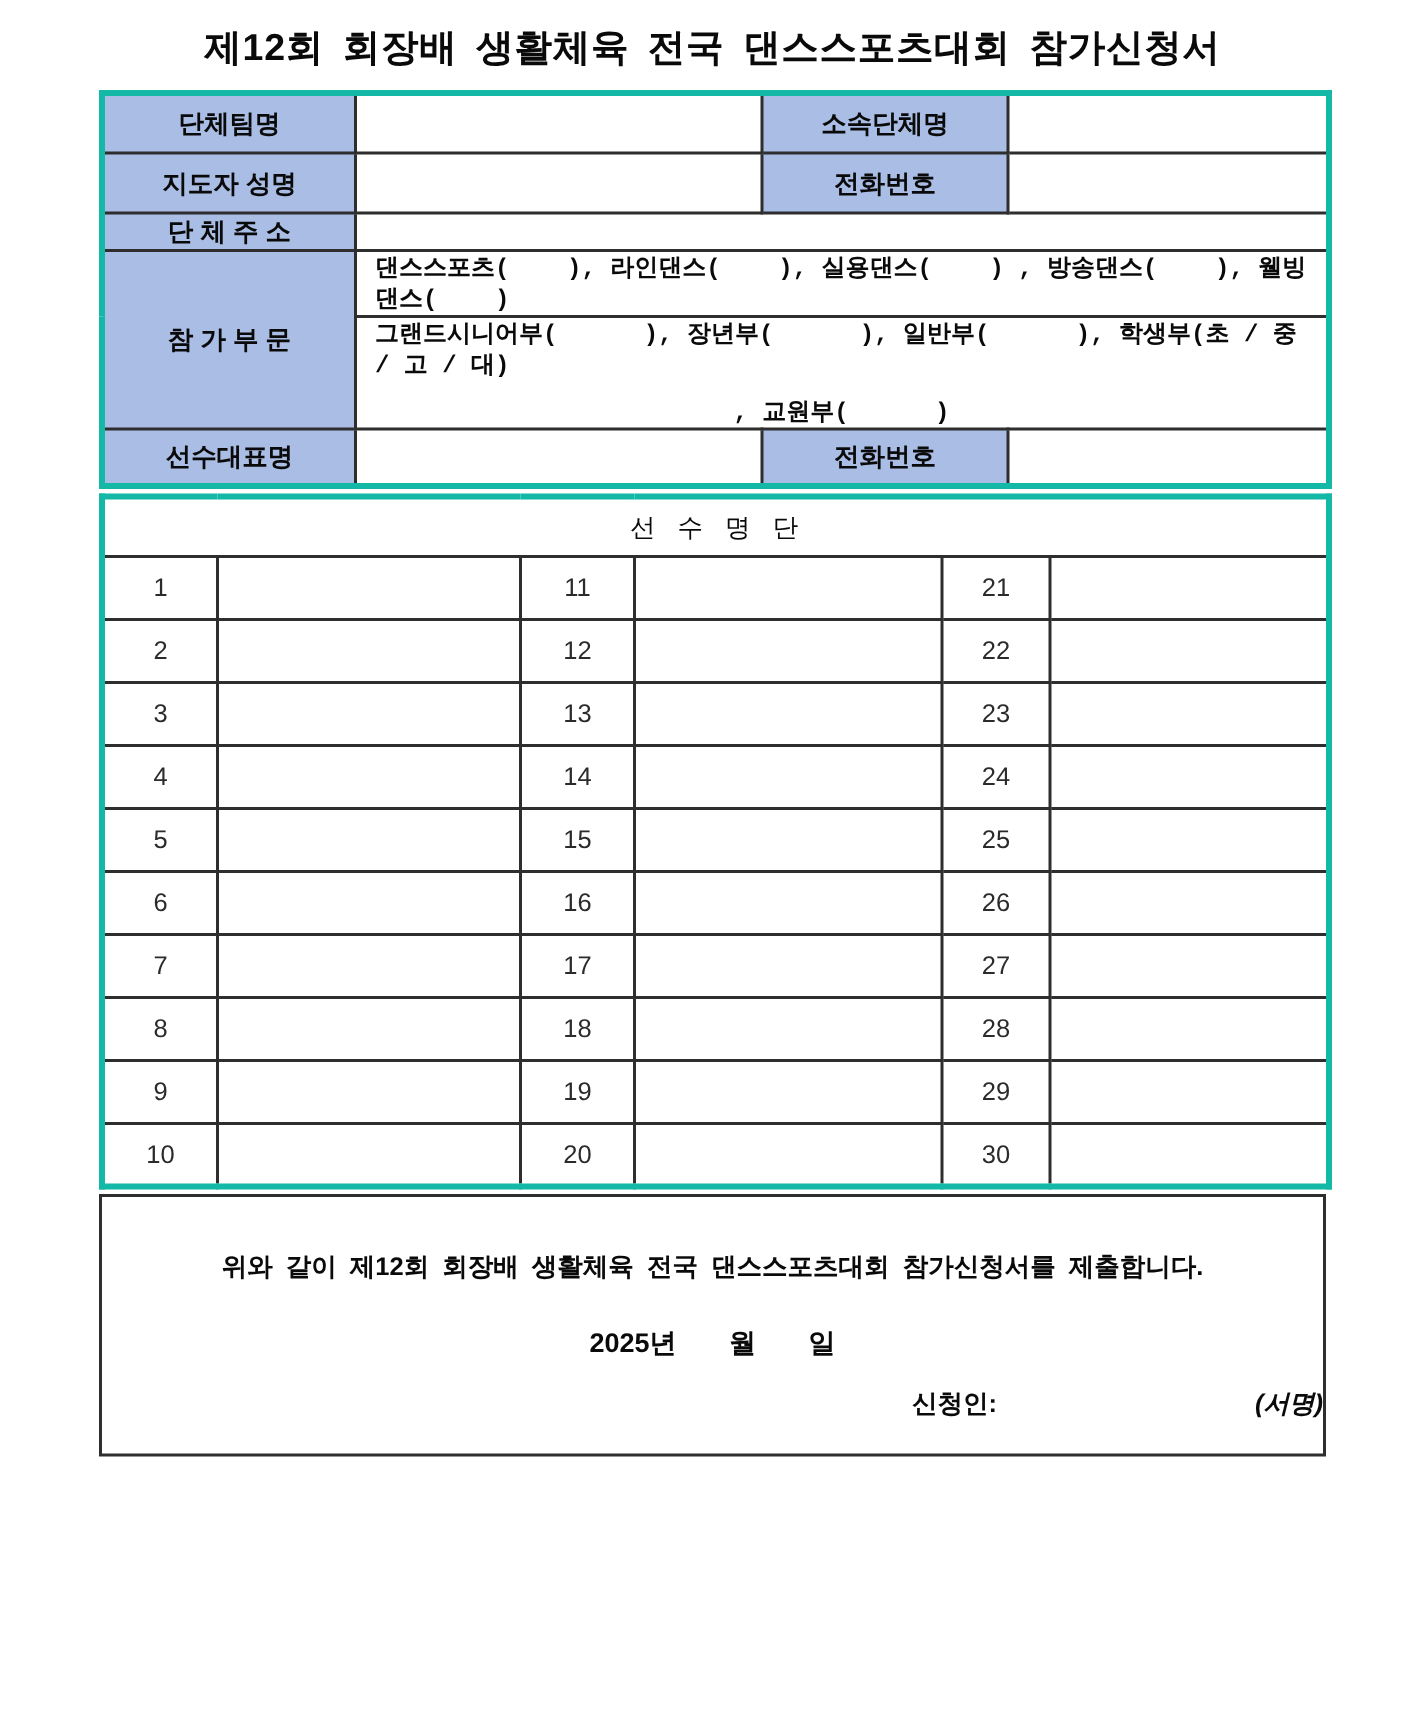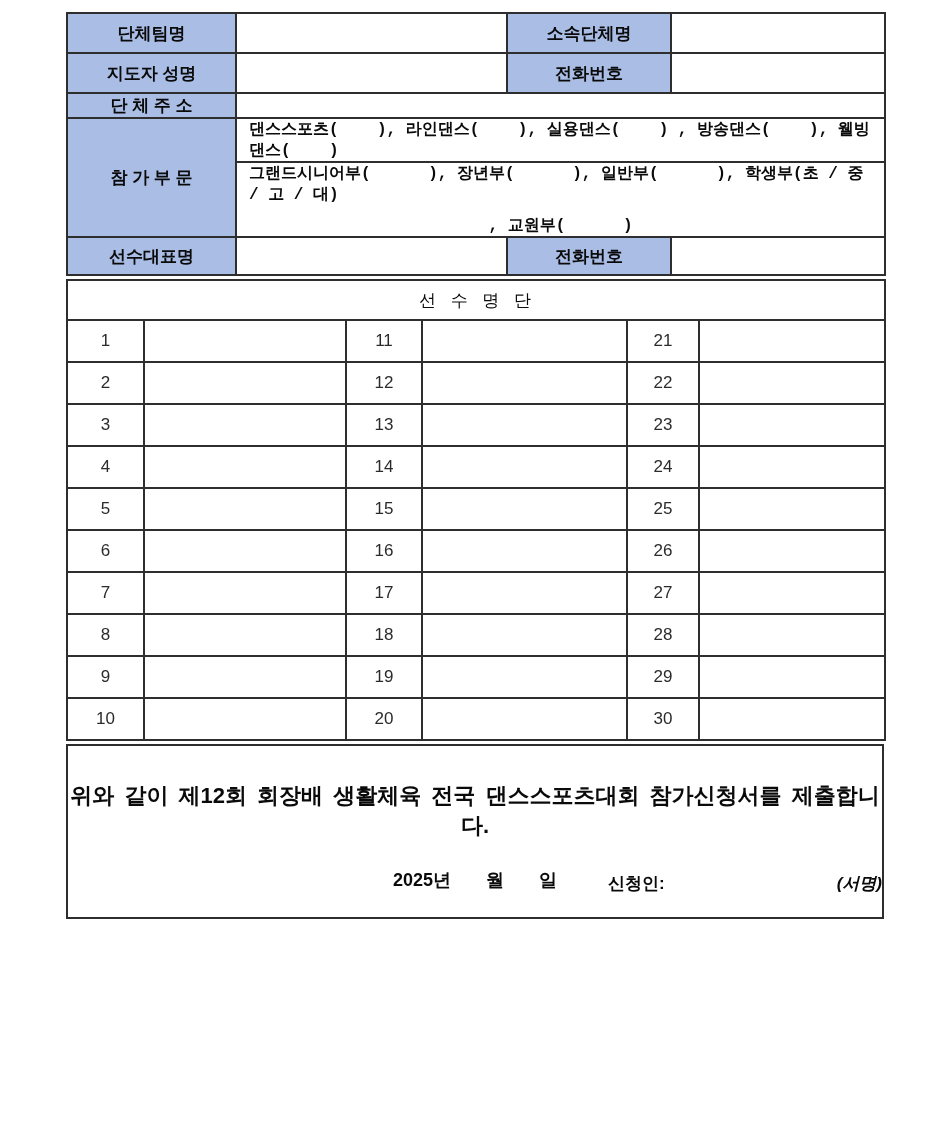--- a/index.html
+++ b/index.html
@@ -21,21 +21,21 @@
     margin-top: 33px;
     text-align: center;
     font-size: 15px; font-weight: 700; word-spacing: 3px;
     color: #0a0a0a;
   }
 
   .content { width: 818px; margin: 0 auto; }
 
   table { border-collapse: collapse; table-layout: fixed; width: 818px; }
   td, th { border: 2px solid #2e2e2e; padding: 0 6px; font-size: 17px; vertical-align: middle; }
-  table.bordered { border: 2px solid #14b8a6; }
+  table.bordered { border: 4px solid #14b8a6; }
 
   .info-table { margin-top: 12px; }
   .info-table th {
     background: var(--header-bg, #a9bde5);
     font-weight: 700; text-align: center; color: #0a0a0a;
   }
   .info-table td.blank { background: #fff; }
   .division-line { white-space: pre-wrap; font-weight: 700; font-size: 16px; color: #0a0a0a; font-family: Liberation Mono, monospace; }
   .division-l1 { text-align: left; padding-left: 6px; }
   .division-l2 { text-align: left; padding-left: 6px; }
@@ -51,41 +51,42 @@
     text-align: center; font-weight: 400; color: #2b2b2b; font-size: 17px;
   }
   .roster-table td.name { background: #fff; }
 
   .footer-box {
     width: 818px; height: 175px; margin: 3px auto 0;
     border: 2px solid #2e2e2e; position: relative; background: #fff;
   }
   .statement {
     margin-top: 35px; text-align: center;
-    font-size: 22px; font-weight: 700; word-spacing: 4px; color: #0a0a0a;
+    font-size: 17px; font-weight: 700; word-spacing: 4px; color: #0a0a0a;
   }
   .date-line { margin-top: 27px; text-align: center; font-size: 18px; font-weight: 700; color: #0a0a0a; }
   .date-line .gap { display: inline-block; width: 30px; }
   .sig-line { position: absolute; left: 0; right: 0; top: 126px; height: 24px; font-size: 17px; font-weight: 700; color: #0a0a0a; }
   .sig-applicant { position: absolute; left: 540px; }
   .sig-area { position: absolute; left: 615px; width: 210px; height: 24px; }
   .sig-sign { position: absolute; right: 0; font-style: italic; }
 
   .recipient {
     margin-top: 57px; text-align: center;
     font-family: "Liberation Serif", "DejaVu Serif", serif;
     font-size: 37px; font-weight: 600; letter-spacing: 1px; word-spacing: 8px;
     color: #141414;
   }
 </style>
 </head>
 <body>
 
 <div class="page">
 
+  <h1 class="doc-title">제12회 회장배 생활체육 전국 댄스스포츠대회 참가신청서</h1>
 
   <div class="content">
     <table class="info-table bordered">
       <colgroup>
         <col style="width:169px">
           <col style="width:271px">
           <col style="width:164px">
           <col style="width:214px">
       </colgroup>
       <tbody>

